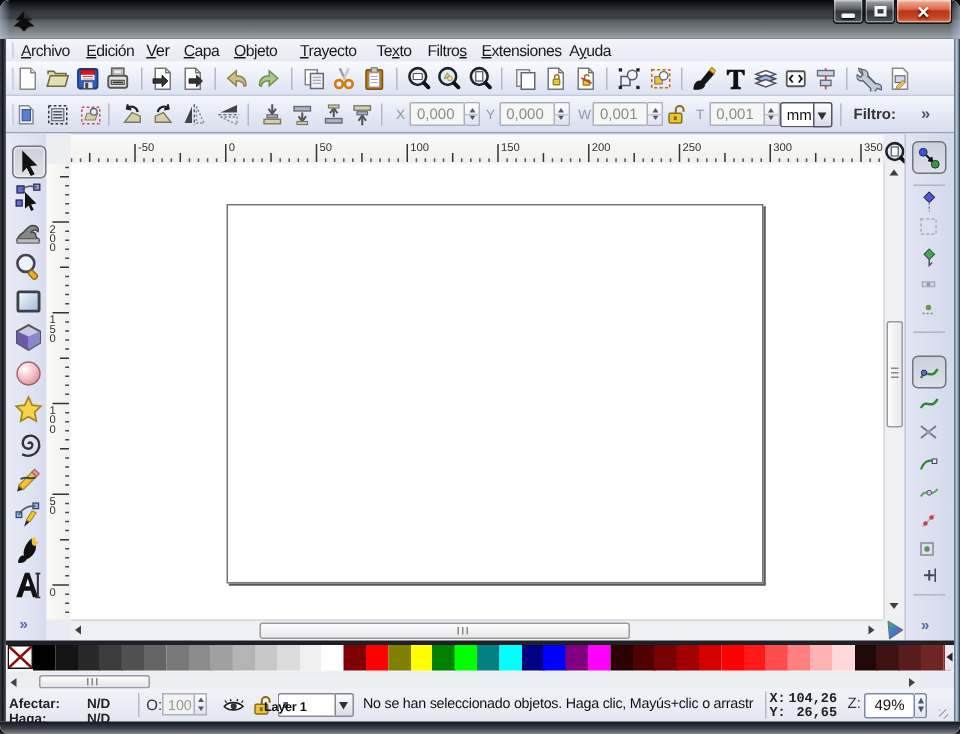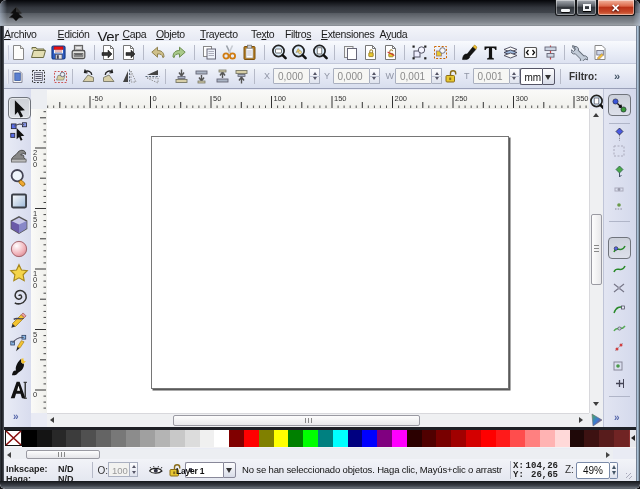--- a/index.html
+++ b/index.html
@@ -21,23 +21,23 @@
       </div>
 <div class="abs" style="left:21px;top:0;width:21px;height:16px;border:1px solid #15171a;border-top:none;border-radius:0 0 3px 3px;background:linear-gradient(to bottom,#a6abb2 0%,#5b6067 40%,#32363c 50%,#42474e 80%,#555a61 100%);box-shadow:inset 0 0 0 1px rgba(255,255,255,.4)">
         <div class="abs" style="left:6px;top:4px;width:8px;height:7px;border:2px solid #f4f6f8;box-shadow:0 1px 1px #000"></div>
       </div>
 <div class="abs" style="left:42px;top:0;width:38px;height:16px;border:1px solid #15171a;border-top:none;border-radius:0 0 3px 3px;background:linear-gradient(to bottom,#f2b49e 0%,#dd6a4c 40%,#bb3318 50%,#c6492a 80%,#dd7a55 100%);box-shadow:inset 0 0 0 1px rgba(255,255,255,.45)">
         <div class="abs" style="left:13px;top:2px;width:12px;height:12px;color:#fff;font-size:11px;font-weight:bold;text-shadow:0 1px 2px #300">✕</div>
       </div>
 </div>
     <div class="abs" style="left:4px;top:26px;width:632px;height:15px;background:linear-gradient(to bottom,#f4f5fa,#e6e9f3)"></div>
     <div class="abs" style="left:7px;top:28px;width:2px;height:11px;background:linear-gradient(to right,#fff,#b8bcd0);border-radius:1px"></div>
-    <div class="abs" style="left:4px;top:28px;font-size:10.5px;letter-spacing:-0.35px;color:#1a1a1a"><u>A</u>rchivo</div>
+    <div class="abs" style="left:14px;top:28px;font-size:10.5px;letter-spacing:-0.35px;color:#1a1a1a"><u>A</u>rchivo</div>
     <div class="abs" style="left:57.5px;top:28px;font-size:10.5px;letter-spacing:-0.35px;color:#1a1a1a"><u>E</u>dición</div>
-    <div class="abs" style="left:97.5px;top:28px;font-size:15px;letter-spacing:-0.35px;color:#1a1a1a"><u>V</u>er</div>
+    <div class="abs" style="left:97.5px;top:28px;font-size:11px;letter-spacing:-0.35px;color:#1a1a1a"><u>V</u>er</div>
     <div class="abs" style="left:122.5px;top:28px;font-size:10.5px;letter-spacing:-0.35px;color:#1a1a1a"><u>C</u>apa</div>
     <div class="abs" style="left:156px;top:28px;font-size:10.5px;letter-spacing:-0.35px;color:#1a1a1a"><u>O</u>bjeto</div>
     <div class="abs" style="left:200px;top:28px;font-size:10.5px;letter-spacing:-0.35px;color:#1a1a1a"><u>T</u>rayecto</div>
     <div class="abs" style="left:251px;top:28px;font-size:10.5px;letter-spacing:-0.35px;color:#1a1a1a">Te<u>x</u>to</div>
     <div class="abs" style="left:285px;top:28px;font-size:10.5px;letter-spacing:-0.35px;color:#1a1a1a">Filtro<u>s</u></div>
     <div class="abs" style="left:321px;top:28px;font-size:10.5px;letter-spacing:-0.35px;color:#1a1a1a"><u>E</u>xtensiones</div>
     <div class="abs" style="left:379.5px;top:28px;font-size:10.5px;letter-spacing:-0.35px;color:#1a1a1a">A<u>y</u>uda</div>
     <div class="abs" style="left:4px;top:41px;width:632px;height:23px;background:linear-gradient(to bottom,#f8fafd 0%,#e9edf7 55%,#dde2f1 100%);border-bottom:1px solid #c4c9db"></div>
     <div class="abs" style="left:7px;top:45px;width:2px;height:15px;background:linear-gradient(to right,#fff,#b8bcd0);border-radius:1px"></div>
     <div style="position:absolute;left:9.5px;top:44.0px;width:17px;height:17px"><svg width="17" height="17" viewBox="0 0 17 17" style="">
@@ -671,21 +671,21 @@
     <div class="abs" style="left:630px;top:430px;width:6px;height:17px;background:#e8e8ec"></div>
     <div class="abs" style="left:631px;top:435px;width:0;height:0;border-top:3px solid transparent;border-bottom:3px solid transparent;border-right:4px solid #222;"></div>
     <div class="abs" style="left:4px;top:449px;width:609px;height:10px;background:#eceef2"></div>
     <div class="abs" style="left:7px;top:451.5px;width:0;height:0;border-top:3px solid transparent;border-bottom:3px solid transparent;border-right:4px solid #444;"></div>
     <div class="abs" style="left:606px;top:451.5px;width:0;height:0;border-top:3px solid transparent;border-bottom:3px solid transparent;border-left:4px solid #444;"></div>
     <div class="abs" style="left:26px;top:449.5px;width:74px;height:9px;background:linear-gradient(to bottom,#fdfdfd,#e4e4e8);border:1px solid #9a9aa2;border-radius:2px"></div>
     <div class="abs" style="left:58px;top:451.5px;width:1px;height:5px;background:#888"></div>
     <div class="abs" style="left:61px;top:451.5px;width:1px;height:5px;background:#888"></div>
     <div class="abs" style="left:64px;top:451.5px;width:1px;height:5px;background:#888"></div>
     <div class="abs" style="left:4px;top:459px;width:632px;height:22px;background:linear-gradient(to bottom,#f2f3f8,#e4e7f0)"></div>
-    <div class="abs" style="left:6px;top:463.5px;font-size:9px;font-weight:bold;color:#222">Inkscape:</div>
+    <div class="abs" style="left:6px;top:463.5px;font-size:9px;font-weight:bold;color:#222">Afectar:</div>
     <div class="abs" style="left:6px;top:473.5px;font-size:9px;font-weight:bold;color:#222">Haga:</div>
     <div class="abs" style="left:58px;top:463.5px;font-size:9px;font-weight:bold;color:#222">N/D</div>
     <div class="abs" style="left:58px;top:473.5px;font-size:9px;font-weight:bold;color:#222">N/D</div>
     <div style="position:absolute;left:92.0px;top:462px;width:1px;height:16px;background:#b6bac8"></div>
     <div class="abs" style="left:97.5px;top:465px;font-size:10px;color:#333">O:</div>
     <div class="abs" style="left:108px;top:462px;width:22px;height:15px;background:#f2f2f0;border:1px solid #aab0c0;font-size:9.5px;color:#999;padding:1.5px 0 0 3px">100</div>
     <div class="abs" style="left:130px;top:462px;width:8px;height:15px;background:linear-gradient(to bottom,#fdfdfe,#dfe3ee);border:1px solid #aab0c0;border-left:none"></div>
     <div class="abs" style="left:131.5px;top:465px;width:0;height:0;border-left:2.5px solid transparent;border-right:2.5px solid transparent;border-bottom:3px solid #556"></div>
     <div class="abs" style="left:131.5px;top:471px;width:0;height:0;border-left:2.5px solid transparent;border-right:2.5px solid transparent;border-top:3px solid #556"></div>
     <div class="abs" style="left:148px;top:462px;width:16px;height:16px"><svg width="16" height="16" viewBox="0 0 16 16" style="">

